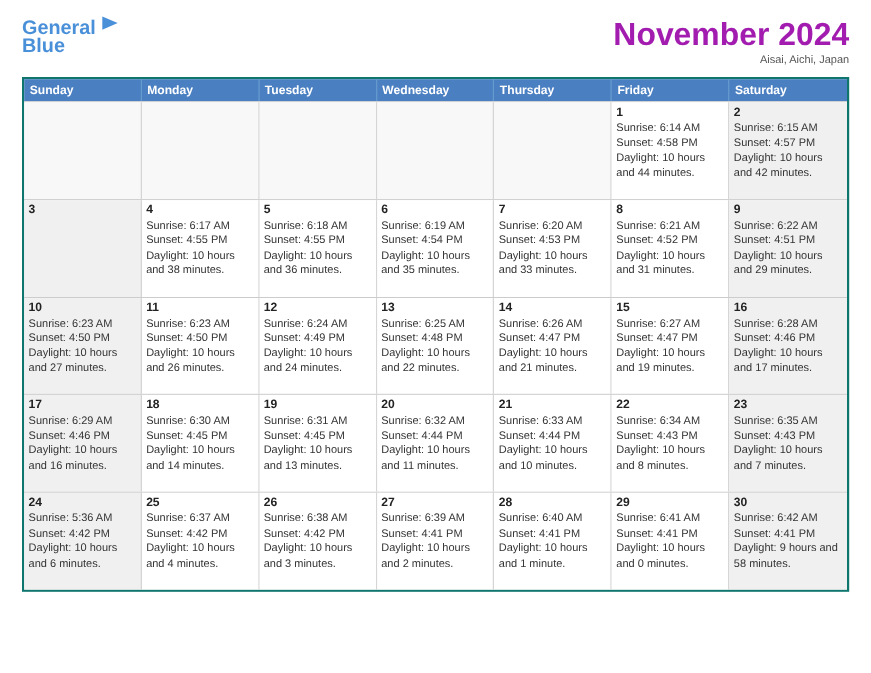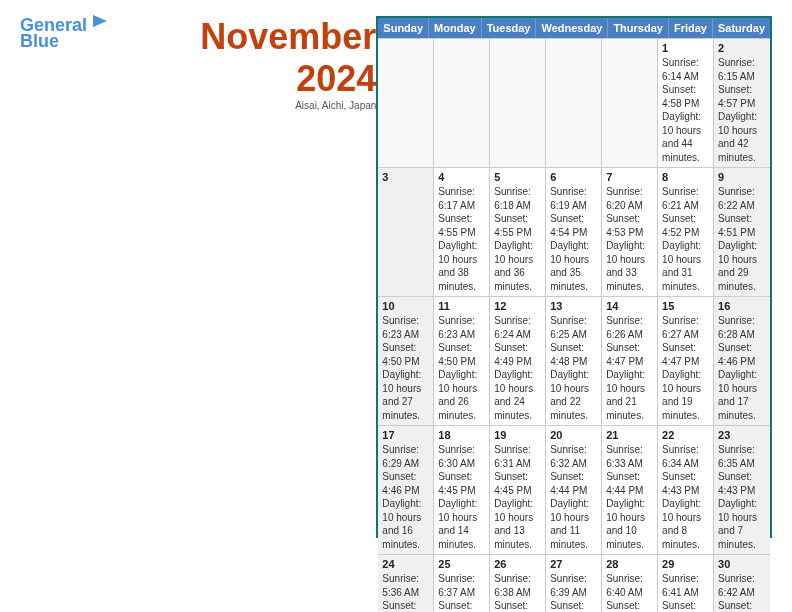--- a/index.html
+++ b/index.html
@@ -8,21 +8,21 @@
       background: #fff;
       width: 792px;
       height: 612px;
       overflow: hidden;
     }
     .page {
       width: 792px;
       height: 548px;
       padding: 16px 20px 10px 20px;
       display: flex;
-      flex-direction: row;
+      flex-direction: column;
     }
     .header {
       display: flex;
       justify-content: space-between;
       align-items: flex-start;
       margin-bottom: 10px;
     }
     .logo {
       display: flex;
       align-items: center;
@@ -33,23 +33,23 @@
       color: #333;
       line-height: 1.1;
     }
     .logo-text span {
       color: #4a90d9;
     }
     .title-block {
       text-align: right;
     }
     .month-title {
-      font-size: 36px;
+      font-size: 29px;
       font-weight: bold;
-      color: #c2410c;
+      color: #a21caf;
     }
     .location {
       font-size: 10px;
       color: #555;
     }
     .calendar {
       flex: 1;
       display: flex;
       flex-direction: column;
       border: 2px solid #0f766e;

